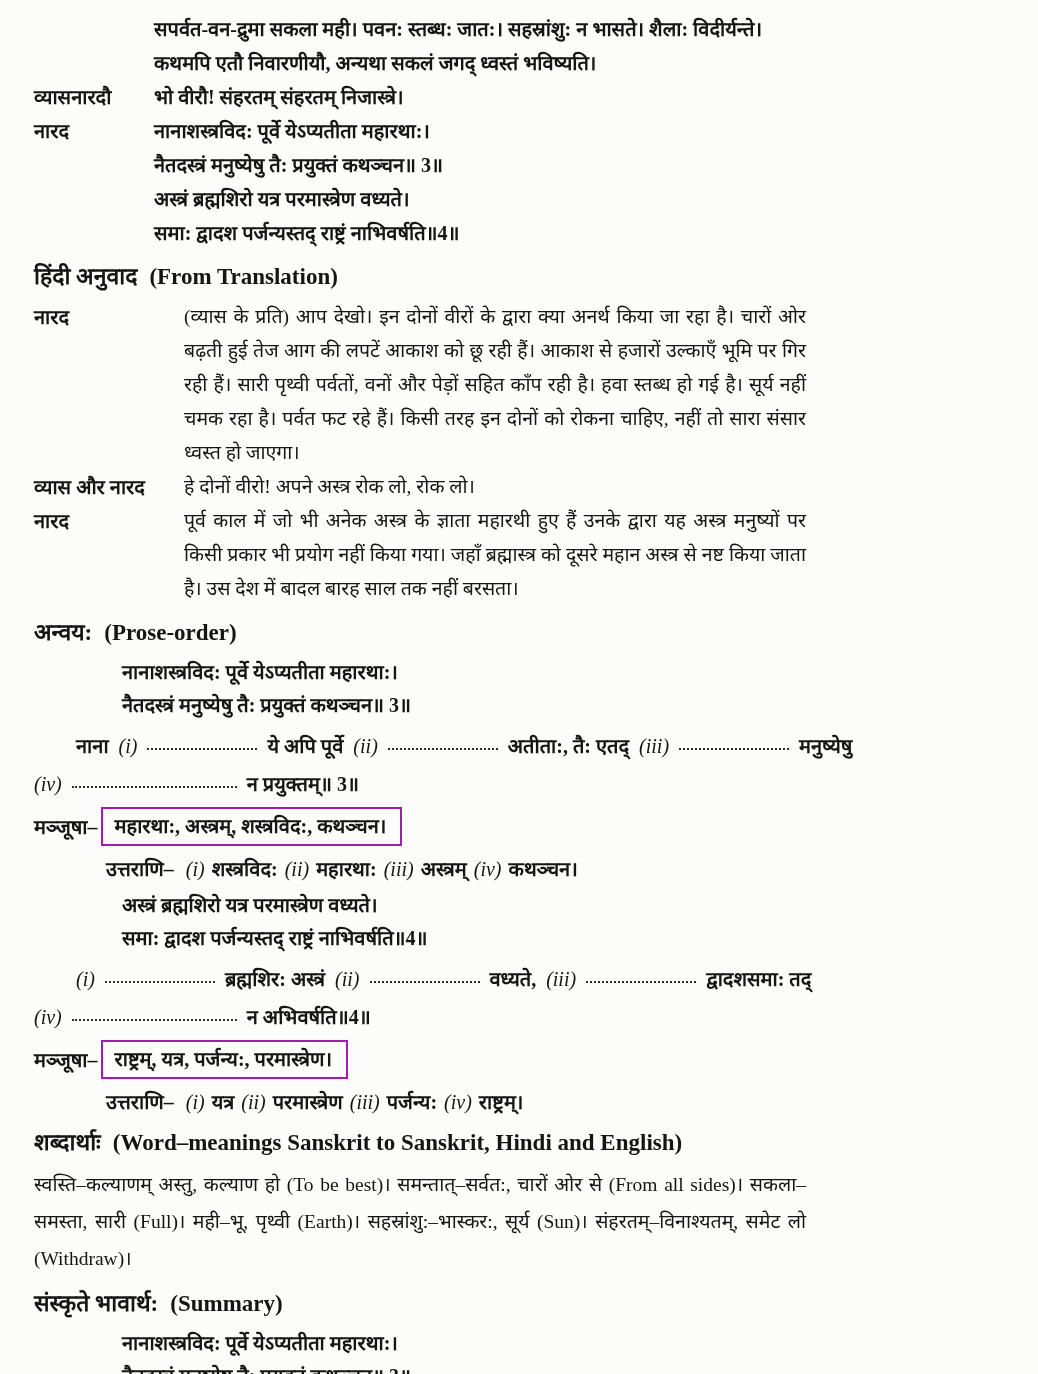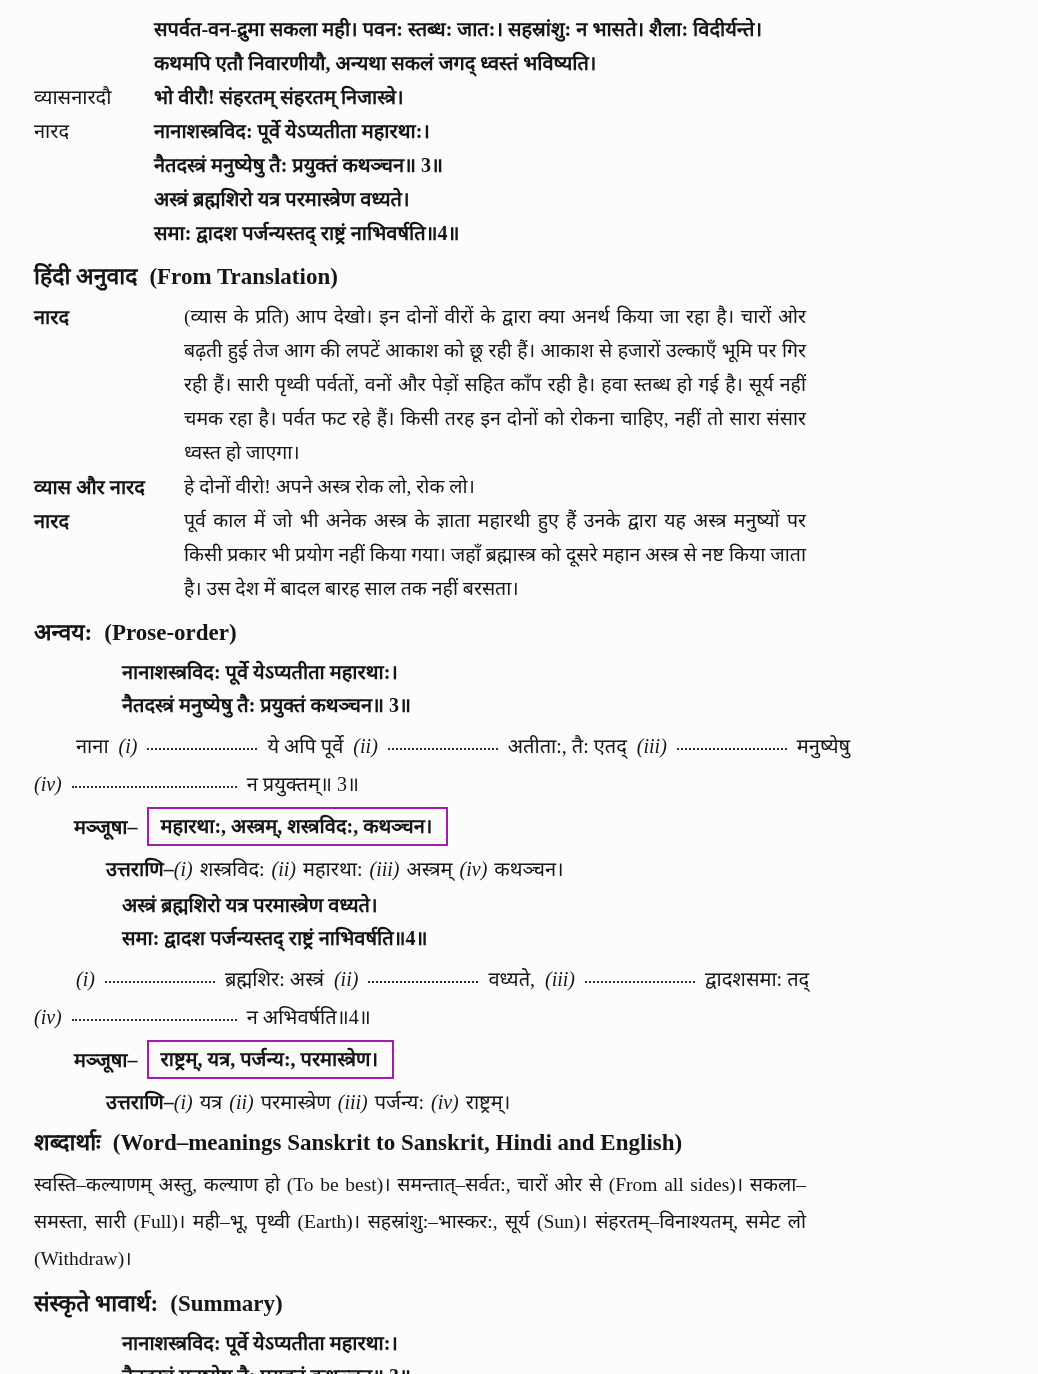--- a/index.html
+++ b/index.html
@@ -7,49 +7,49 @@
     width:1038px;height:1374px;overflow:hidden;
     background:#fcfcfa;color:#151515;
     font-family:"Liberation Serif","DejaVu Sans",serif;
   }
   .page{box-sizing:border-box;width:832px;height:1374px;padding:12px 26px 4px 34px;}
 
   
   .verse-line{font-weight:700;font-size:20px;line-height:34px;}
   .opening .verse-line{margin-left:120px;}
   .sd-row{display:flex;}
-  .sd-label{width:120px;flex:none;font-weight:400;font-size:20px;line-height:34px;}
+  .sd-label{width:120px;flex:none;font-weight:700;font-size:20px;line-height:34px;}
   .sd-line{font-weight:700;font-size:20px;line-height:34px;}
 
   
   .section-heading{font-size:23px;font-weight:700;margin:12px 0 8px 0;line-height:30px;}
   .section-heading .hi{margin-right:12px;}
 
   
   .hd-row{display:flex;}
   .hd-label{width:150px;flex:none;font-weight:700;font-size:20px;line-height:34px;}
   .hd-text{flex:1;font-size:19.5px;line-height:34px;text-align:justify;}
 
   
   .exercise{margin-top:4px;}
   .ex-verse{margin-left:88px;margin-top:6px;}
   .ex-verse-line{font-weight:700;font-size:20px;line-height:33px;}
   .blank-line{display:flex;align-items:baseline;gap:10px;font-size:20px;line-height:28px;margin-top:10px;}
   .blank-line.first{padding-left:42px;}
-  .seg-text{font-weight:400;white-space:nowrap;}
+  .seg-text{font-weight:700;white-space:nowrap;}
   .marker{font-family:"Liberation Serif",serif;font-style:italic;font-weight:400;}
   .dots{display:inline-block;height:12px;border-bottom:2px dotted #2e2e2e;align-self:center;transform:translateY(-3px);}
   .blank-line.stretch .dots{flex:1 1 auto;min-width:110px;}
   .blank-line:not(.stretch) .dots{width:165px;}
-  .manjusha-row{margin-left:40px;margin-top:9px;display:flex;align-items:center;font-size:20px;gap:6px;}
+  .manjusha-row{margin-top:9px;display:flex;align-items:center;font-size:20px;}
   .manjusha-label{font-weight:700;margin-right:3px;}
   .manjusha-box{border:2px solid #a21caf;padding:3px 14px 5px 12px;font-weight:700;}
   .uttarani{margin-left:72px;margin-top:9px;font-size:20px;line-height:28px;}
   .uttarani span{margin-right:7px;}
-  .uttarani .seg-label{font-weight:700;margin-right:0;}
+  .uttarani .seg-label{font-weight:700;margin-right:12px;}
   .uttarani .seg-text{white-space:normal;}
 
   
   .wm-para{font-size:19.5px;line-height:37px;text-align:justify;margin:4px 0 0 0;}
   .wm-word{font-weight:400;}
 
   
   .summary-verse{margin-left:88px;margin-top:2px;}
 </style>
 </head>

